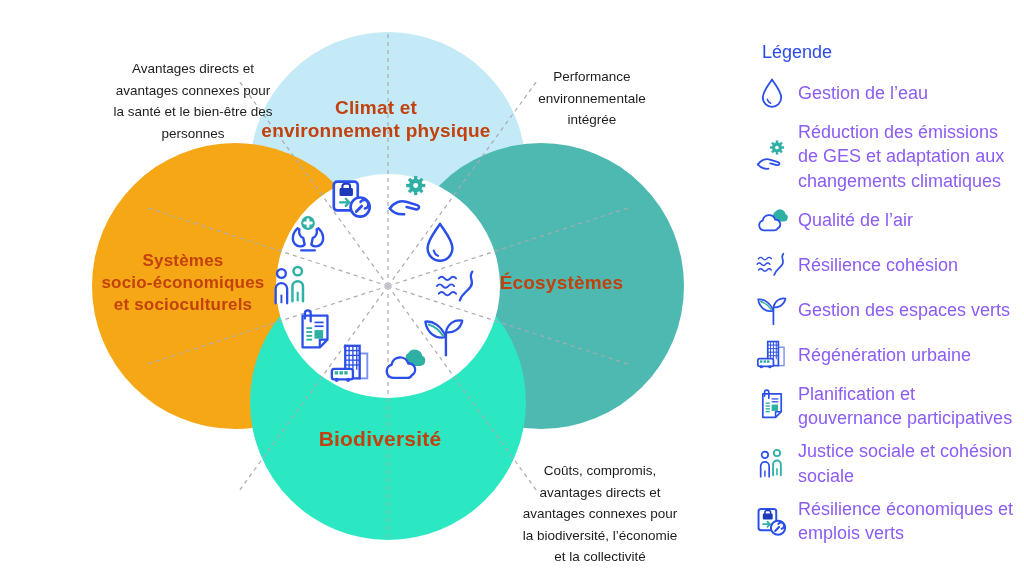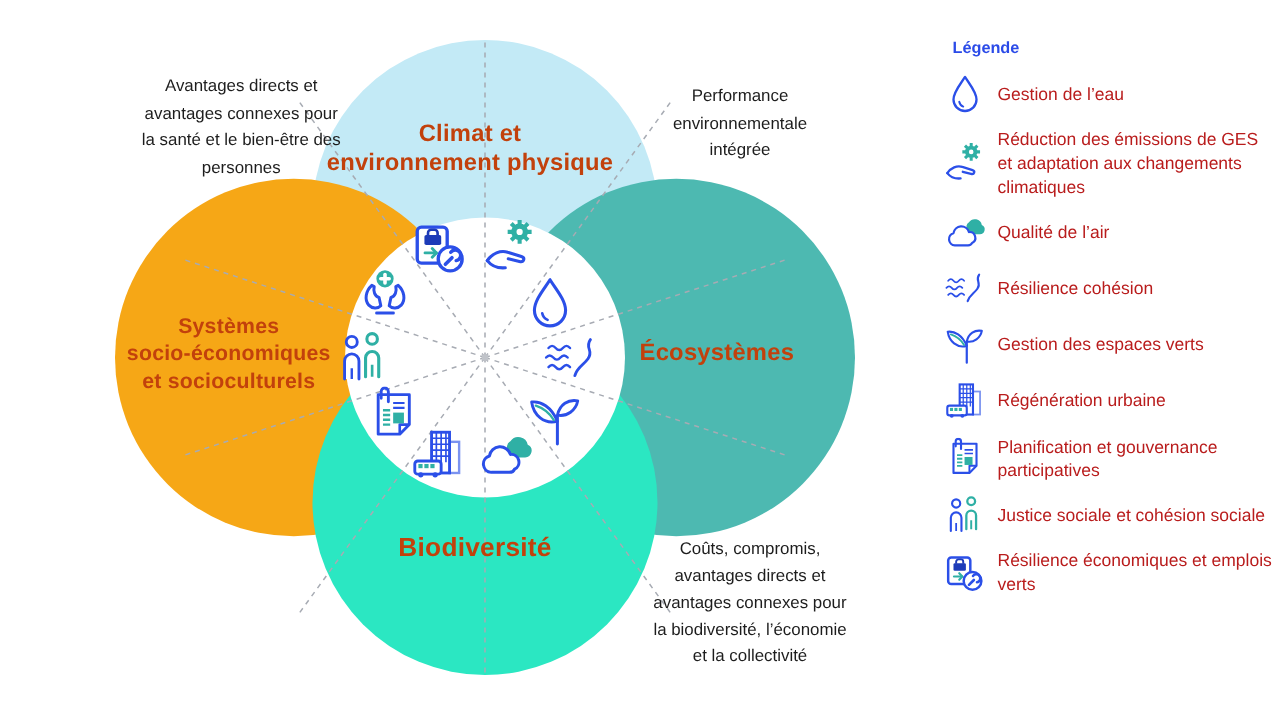--- a/index.html
+++ b/index.html
@@ -19,41 +19,41 @@
   #circle-center{left:276px; top:174px; width:224px;height:224px; z-index:5; background:#ffffff;}
   
   #rays{position:absolute;left:0;top:0;z-index:6;pointer-events:none;}
   
   .circle-label{
     position:absolute;z-index:8;text-align:center;font-weight:bold;
     white-space:pre-line;line-height:1.22;letter-spacing:.2px;color:#c2410c;
   }
   #label-top   {left:245px; top:96px;  width:262px; font-size:19px;}
   #label-left  {left:88px;  top:250px; width:190px; font-size:17px; line-height:1.3;}
-  #label-right {left:496px; top:271px; width:155px; font-size:19px;}
+  #label-right {left:484px; top:271px; width:155px; font-size:19px;}
   #label-bottom{left:300px; top:426px; width:160px; font-size:21px;}
   
   .annotation{
     position:absolute;z-index:8;text-align:center;white-space:pre-line;
     font-size:13.5px;line-height:1.6;color:#1d1d1d;
   }
   #ann-tl{left:62px;  top:58px;  width:262px;}
   #ann-tr{left:494px; top:66px;  width:196px;}
   #ann-bl{left:56px;  top:444px; width:216px;}
-  #ann-br{left:492px; top:428px; width:216px;}
+  #ann-br{left:492px; top:460px; width:216px;}
   
   .center-icon{position:absolute;z-index:7;width:46px;height:46px;}
   .center-icon svg{width:100%;height:100%;display:block;}
   
   #legend{position:absolute;left:752px;top:30px;width:268px;z-index:8;}
-  #legend-title{font-size:13px;font-weight:bold;margin:0 0 12px 10px;}
+  #legend-title{font-size:18px;font-weight:normal;margin:12px 0 12px 10px;}
   .legend-item{display:flex;align-items:center;margin-bottom:9px;}
   .legend-icon{flex:0 0 40px;width:40px;height:36px;display:flex;align-items:center;justify-content:center;}
   .legend-icon svg{width:34px;height:34px;display:block;}
-  .legend-label{font-size:14px;line-height:1.35;color:#b91c1c;padding-left:6px;}
+  .legend-label{font-size:18px;line-height:1.35;color:#8b5cf6;padding-left:6px;}
   #sprite{position:absolute;width:0;height:0;overflow:hidden;}
 </style>
 </head>
 <body>
 
 <svg id="sprite" xmlns="http://www.w3.org/2000/svg" aria-hidden="true">
   <defs>
     <symbol id="icon-water-drop" viewBox="0 0 48 48">
       <path d="M24 5 C19 13 11 22 11 30.5 a13 13 0 0 0 26 0 C37 22 29 13 24 5 Z" fill="none" stroke="#2B4FE8" stroke-width="2.6" stroke-linejoin="round"></path>
       <path d="M17.5 33 a7.5 7.5 0 0 0 4.5 5.5" fill="none" stroke="#2B4FE8" stroke-width="2.2" stroke-linecap="round"></path>

